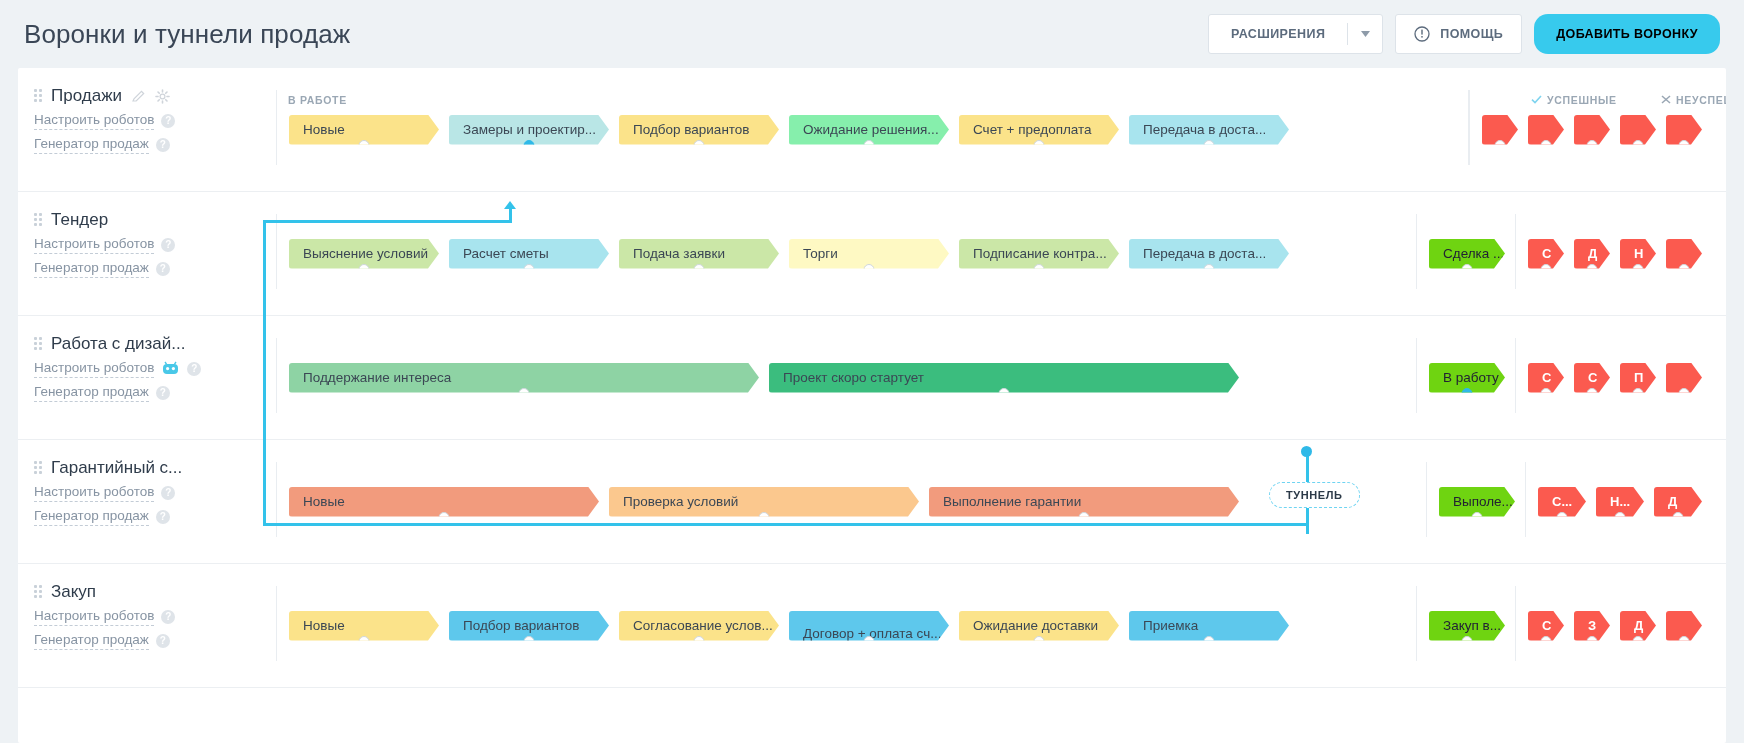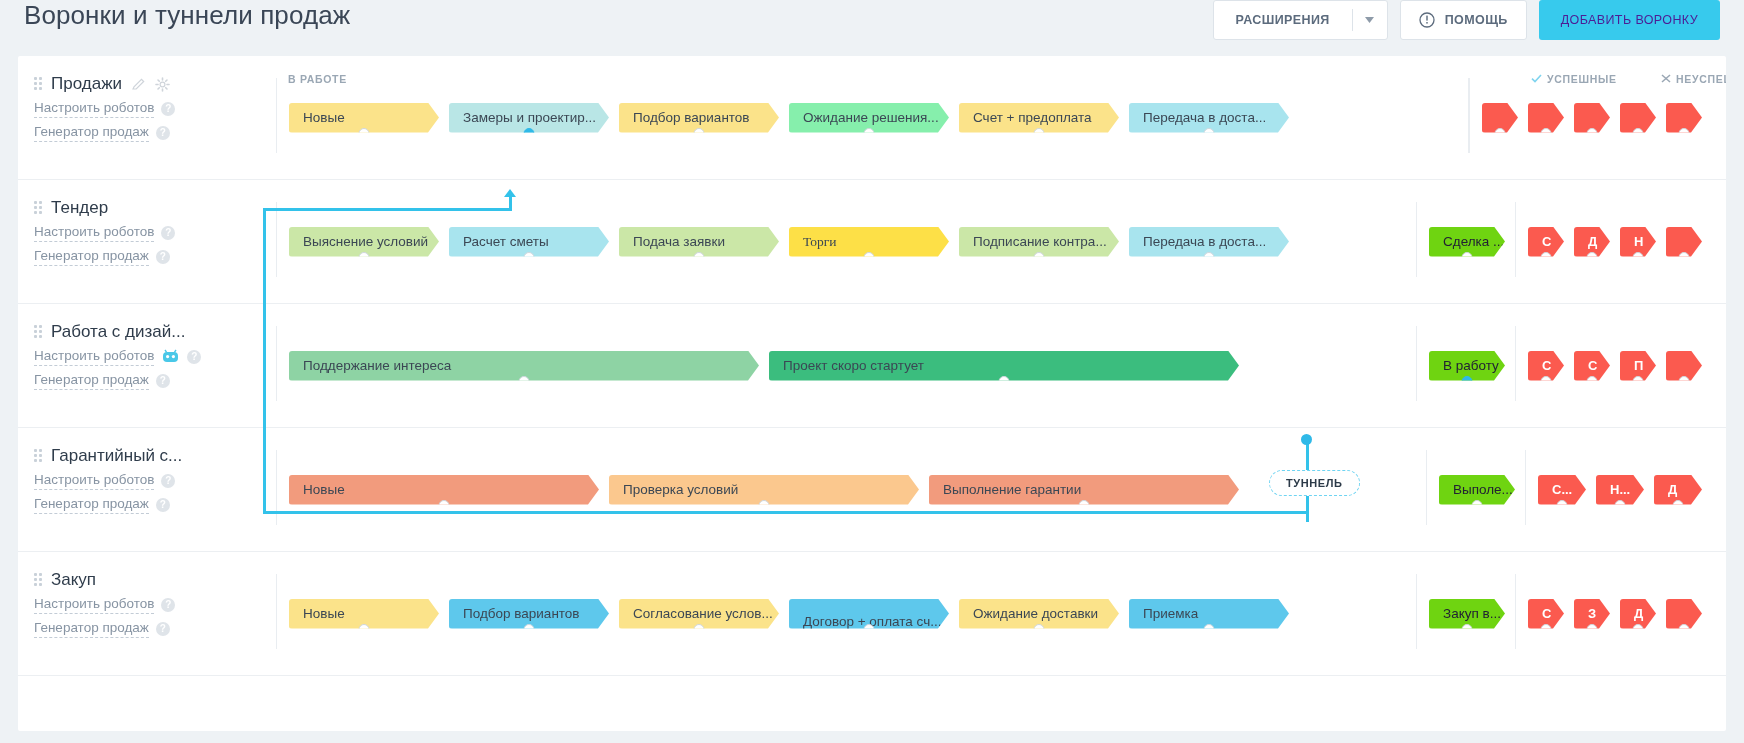--- a/index.html
+++ b/index.html
@@ -5,22 +5,22 @@
   * { box-sizing: border-box; margin: 0; padding: 0; }
   html, body {
     width: 1744px; height: 743px;
     font-family: "Liberation Sans", sans-serif;
     background: #eef2f5;
     overflow: hidden;
   }
 
   
   .page-header {
-    height: 56px;
-    display: flex; align-items: flex-start;
+    height: 68px;
+    display: flex; align-items: center;
     padding: 0 24px 0 24px;
     background: #eef2f5;
   }
   .page-title {
     font-size: 26px; font-weight: 400; color: #3a4656;
     letter-spacing: .1px;
   }
   .header-actions { margin-left: auto; display: flex; align-items: center; gap: 12px; }
 
   .btn {
@@ -32,22 +32,22 @@
   .btn-split { padding: 0; overflow: hidden; }
   .btn-split .lbl { padding: 0 22px; display: flex; align-items: center; height: 100%; }
   .btn-split .divider { width: 1px; height: 22px; background: #dde3e9; }
   .btn-split .caret {
     width: 34px; height: 100%; display: flex;
     align-items: center; justify-content: center; color: #8e9ba9;
   }
   .btn-help { padding: 0 18px; gap: 10px; }
   .btn-primary {
     height: 40px; display: flex; align-items: center; padding: 0 22px;
-    background: #37caed; border: none; border-radius: 3px; color: #4c1d95;
-    font-size: 12.5px; font-weight: normal; letter-spacing: .4px; cursor: pointer;
+    background: #37caed; border: none; border-radius: 14px; color: #000000;
+    font-size: 12.5px; font-weight: bold; letter-spacing: .4px; cursor: pointer;
   }
   .ico { display: inline-flex; align-items: center; justify-content: center; }
 
   
   .board {
     margin: 0 18px; background: #fff; border-radius: 2px;
     height: 675px; position: relative; overflow: hidden;
   }
   .funnel-row {
     position: relative; display: flex;
@@ -81,21 +81,21 @@
     cursor: pointer; font-weight: bold;
   }
   .robot-ico { width: 19px; height: 15px; }
 
   
   .fn-right { flex: 1; position: relative; display: flex; }
   .col-sep { width: 1px; background: #e9edf1; margin: 22px 0 26px 0; flex: 0 0 1px; }
   .stages { display: flex; align-items: center; padding-left: 12px; }
 
   .grp-label {
-    position: absolute; top: 17px;
+    position: absolute; top: 26px;
     font-size: 10.5px; font-weight: bold; color: #9aa7b4; letter-spacing: .7px;
     display: flex; align-items: center; gap: 5px; white-space: nowrap;
   }
 
   
   .chip {
     position: relative; height: 30px; display: flex; align-items: center;
     padding: 0 14px; margin-right: 10px;
     font-size: 13.5px; color: #3b4754; white-space: nowrap;
     cursor: pointer;
@@ -303,21 +303,21 @@
             <span class="knob"></span>
           </div>
           <div class="chip " style="background:#a8e4ee; width:160px;">
             <span>Расчет сметы</span>
             <span class="knob"></span>
           </div>
           <div class="chip " style="background:#cbe7a7; width:160px;">
             <span>Подача заявки</span>
             <span class="knob"></span>
           </div>
-          <div class="chip " style="background:#fde047; width:160px;font-family:Liberation Serif, serif;">
+          <div class="chip " style="background:#fef9c3; width:160px;">
             <span>Торги</span>
             <span class="knob"></span>
           </div>
           <div class="chip " style="background:#cbe7a7; width:160px;">
             <span>Подписание контра...</span>
             <span class="knob"></span>
           </div>
           <div class="chip " style="background:#a8e4ee; width:160px;">
             <span>Передача в доста...</span>
             <span class="knob"></span>

